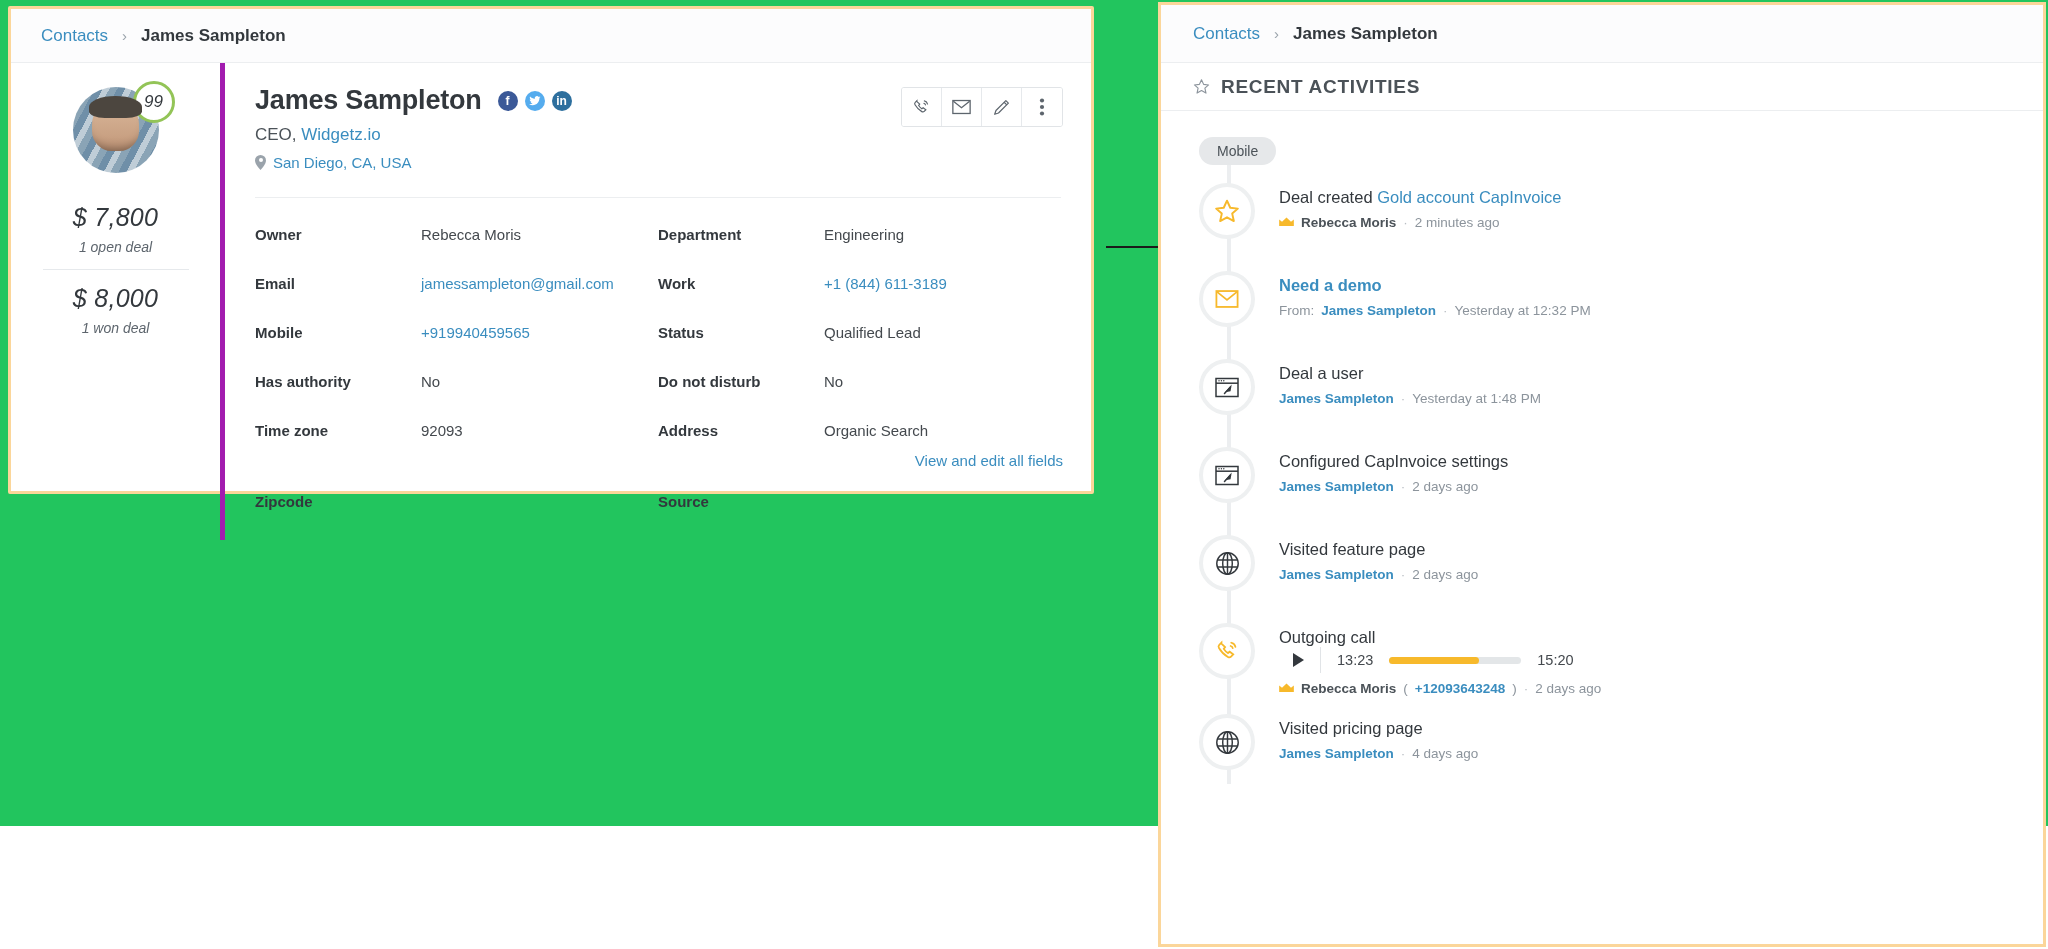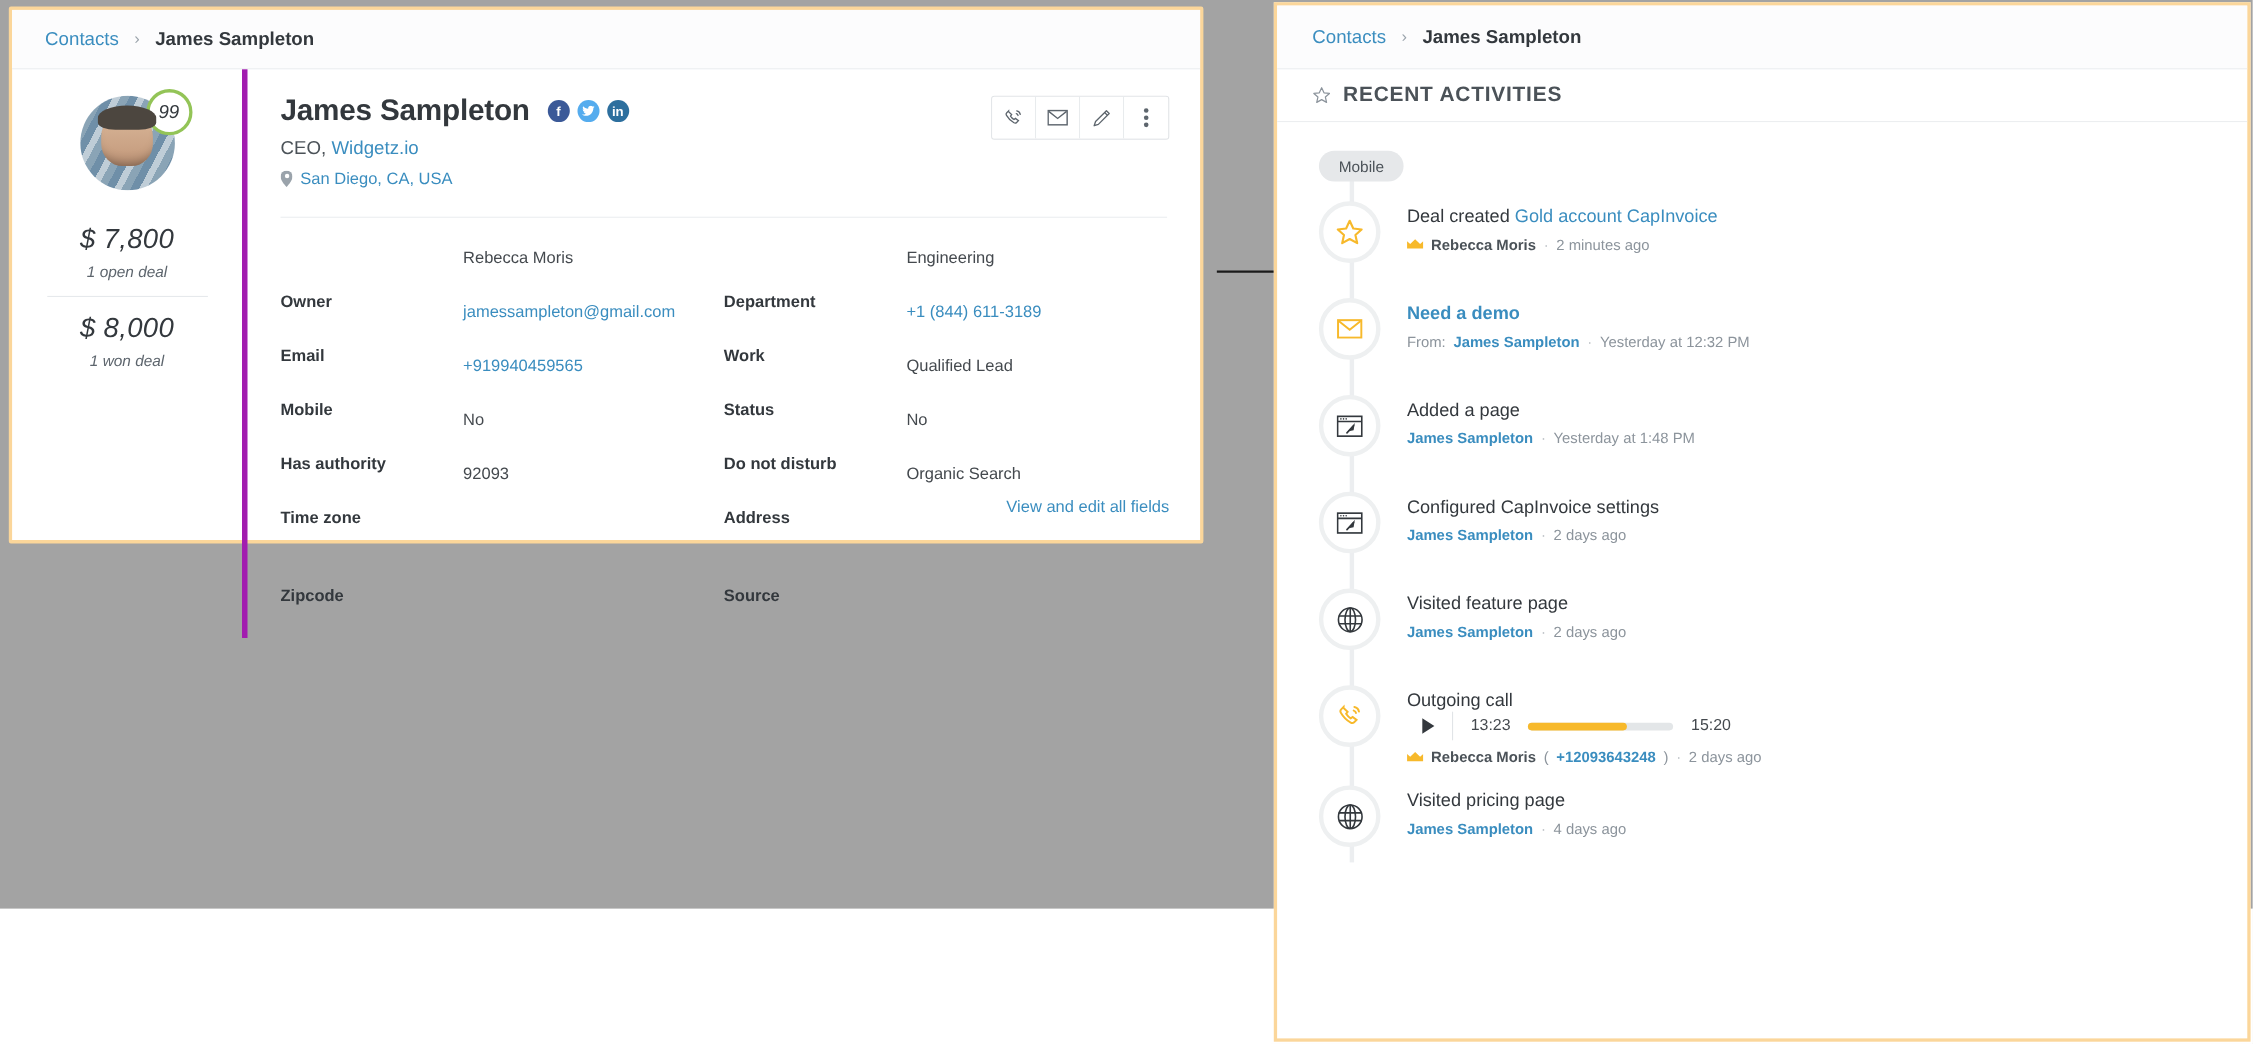--- a/index.html
+++ b/index.html
@@ -2,21 +2,21 @@
 <html><head>
 <meta charset="utf-8">
 <style>
   * { box-sizing: border-box; margin: 0; padding: 0; }
   html, body {
     width: 2048px; height: 949px;
     background: #ffffff;
     font-family: "Liberation Sans", sans-serif;
     overflow: hidden;
   }
-  #stage { position: relative; width: 2048px; height: 826px; background: #a3a3a3; }
+  #stage { position: relative; width: 2048px; height: 826px; background: #22c55e; }
 
   
   #left-panel {
     position: absolute; left: 8px; top: 6px;
     width: 1086px; height: 488px;
     background: #ffffff;
     border: 3px solid #fbd69a;
     border-radius: 2px;
   }
   .crumb-bar {
@@ -98,21 +98,21 @@
     background: #fff;
   }
   .act-btn {
     width: 40px; height: 38px; display: flex; align-items: center; justify-content: center;
     border-right: 1px solid #e6e9ec; cursor: pointer; background: #fff;
   }
   .act-btn:last-child { border-right: none; }
 
   .fields-wrap { margin-top: 26px; border-top: 1px solid #eceef0; padding-top: 26px; display: flex; }
   .fcol { flex: 1; display: flex; }
-  .fcol .labels { width: 166px; margin-top: 40px; }
+  .fcol .labels { width: 166px; }
   .fcol .values { flex: 1; padding-right: 14px; }
   .frow { min-height: 37px; margin-bottom: 12px; }
   .flabel { font-size: 15px; color: #33383d; font-weight: bold; line-height: 22px; }
   .fvalue { font-size: 15px; color: #44494e; line-height: 22px; }
   .fvalue.link { color: #3a8dbf; cursor: pointer; }
   .edit-all {
     position: absolute; right: 28px; bottom: 22px;
     font-size: 15px; color: #3a8dbf; cursor: pointer;
   }
 
@@ -404,21 +404,21 @@
             <rect x="1" y="1.5" width="22" height="18"></rect>
               <path d="M1 6.2h22"></path>
             <circle cx="4" cy="3.8" r=".7" fill="#33383d" stroke="none"></circle>
               <circle cx="6.4" cy="3.8" r=".7" fill="#33383d" stroke="none"></circle>
               <circle cx="8.8" cy="3.8" r=".7" fill="#33383d" stroke="none"></circle>
             <path d="M15.5 10 9.5 16.5" stroke-linecap="round"></path>
               <path d="M15.5 10 14.9 13.6 11.9 14.2z" fill="#33383d"></path>
           </svg>
         </div>
         <div class="tl-body">
-          <div class="tl-title">Added a page</div>
+          <div class="tl-title">Deal a user</div>
           <div class="tl-meta">
             <span class="who">James Sampleton</span>
             <span class="dot">·</span>
             <span>Yesterday at 1:48 PM</span>
           </div>
         </div>
       </div>
 
       
       <div class="tl-item">

